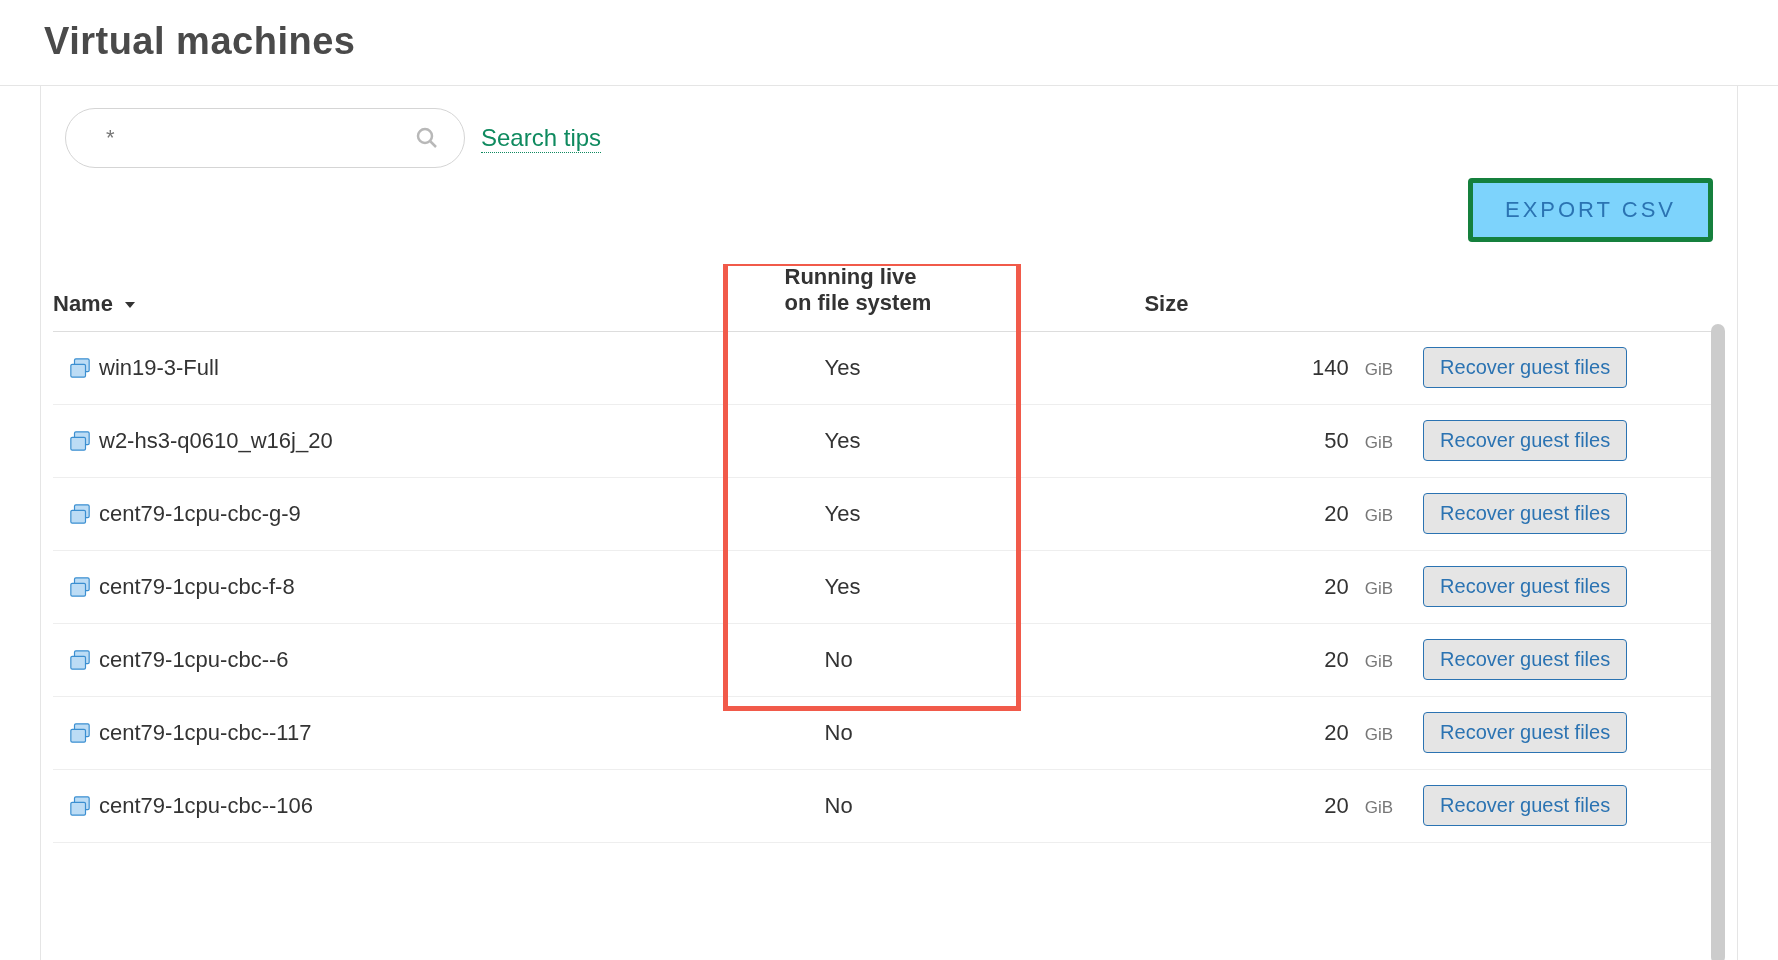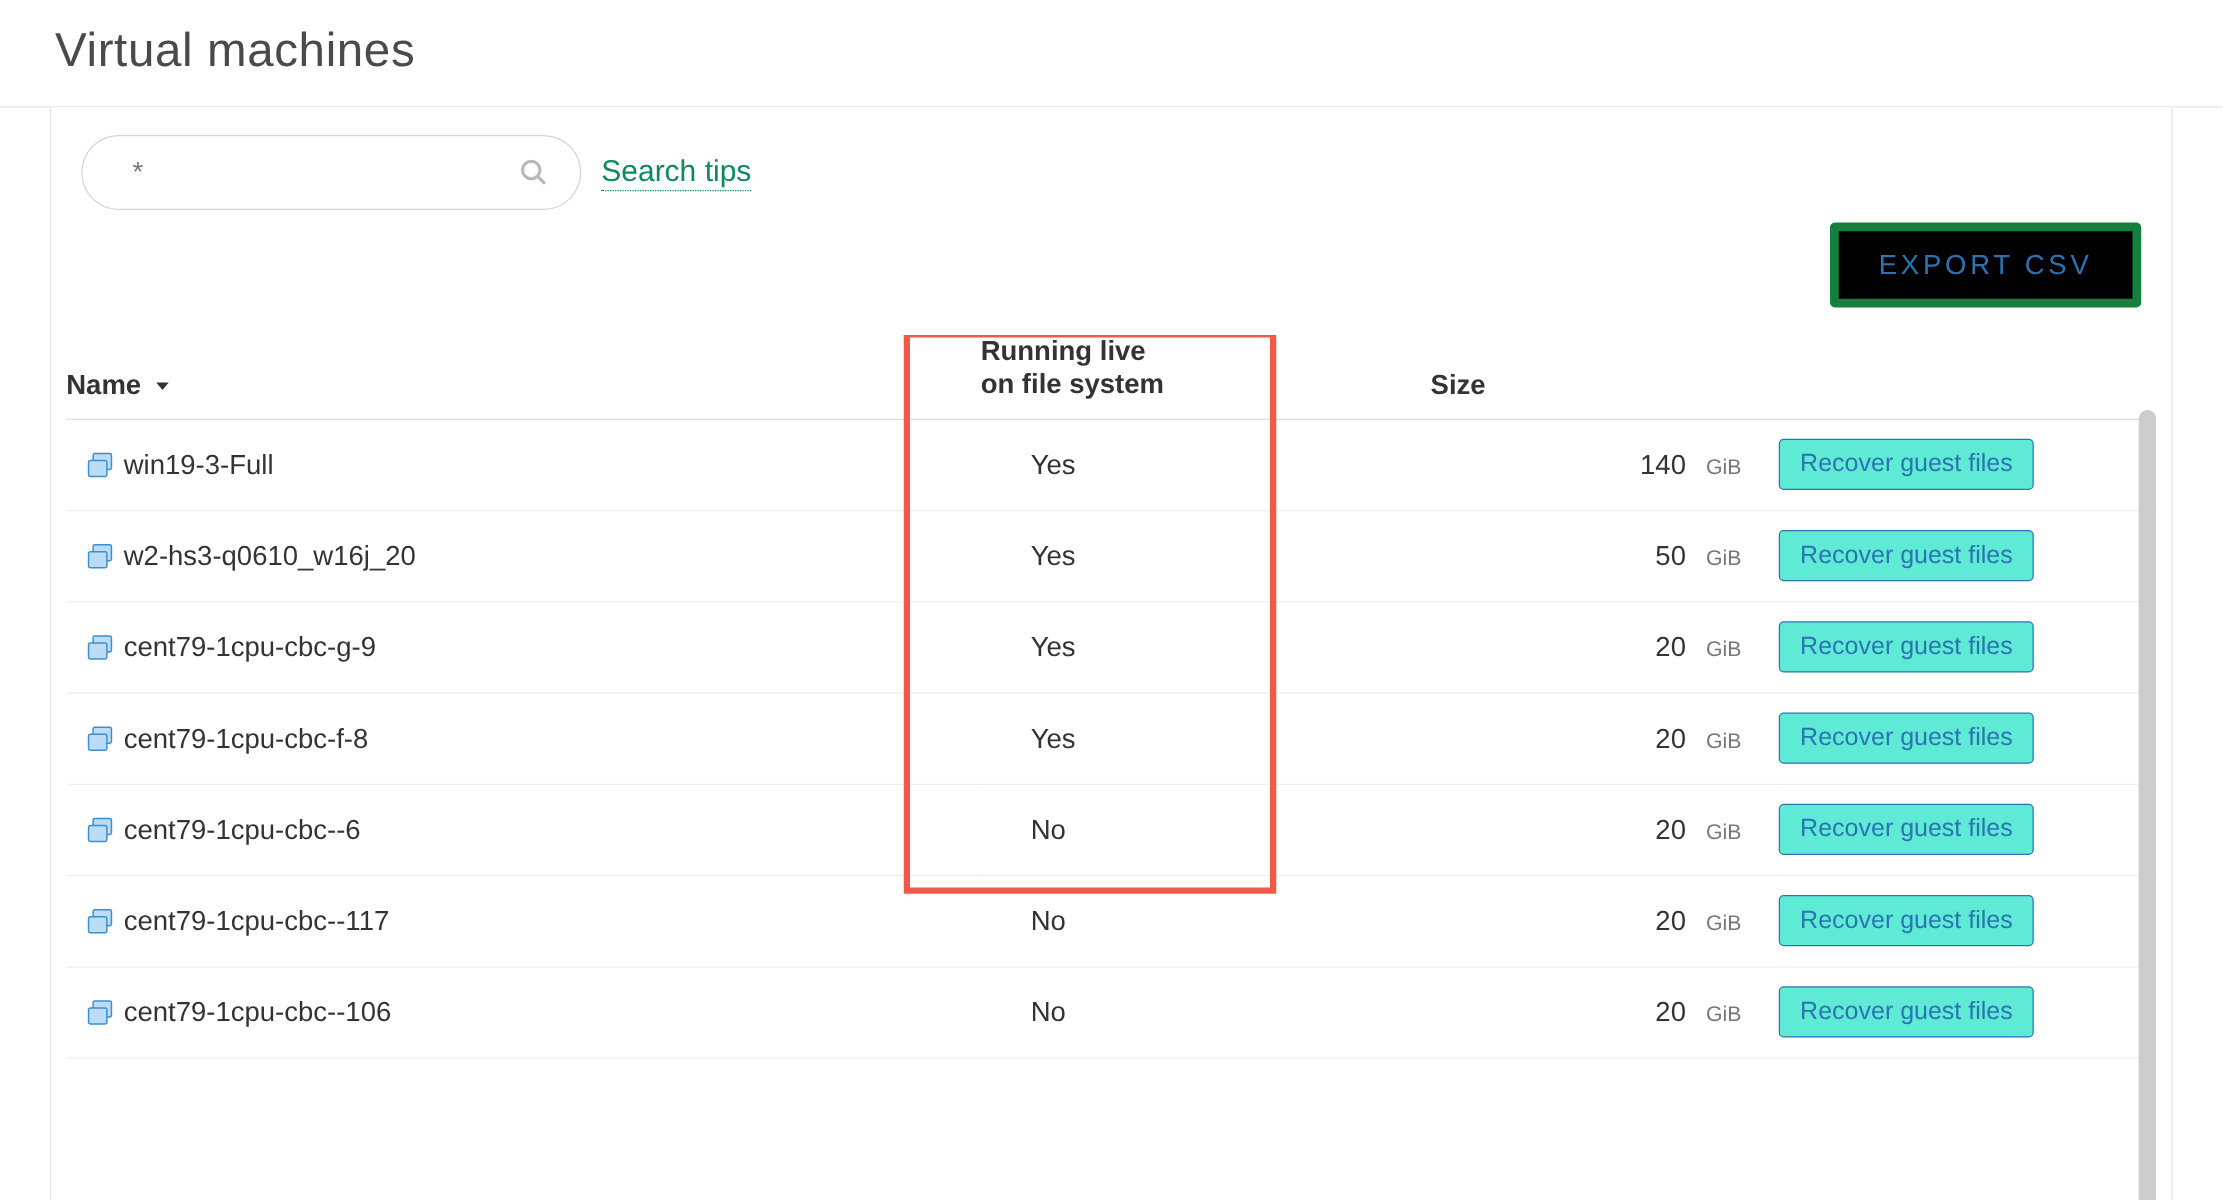--- a/index.html
+++ b/index.html
@@ -10,21 +10,21 @@
   width: 1778px;
   height: 960px;
   overflow: hidden;
 }
 .page-header {
   padding: 20px 0 22px 44px;
   border-bottom: 1px solid #e5e5e5;
 }
 .page-title {
   font-size: 38px;
-  font-weight: 400;
+  font-weight: 700;
   color: #4a4a4a;
   letter-spacing: 0.5px;
 }
 .content-panel {
   margin: 0 40px;
   border: 1px solid #e5e5e5;
   border-top: none;
   background: #fff;
   padding-bottom: 0;
 }
@@ -62,22 +62,22 @@
   color: #0f8a5f;
   border-bottom: 1px dotted #0f8a5f;
   cursor: pointer;
 }
 .export-row {
   display: flex;
   justify-content: flex-end;
   padding: 10px 24px 0 24px;
 }
 .export-btn {
-  border: 7px solid #15803d;
-  background: #000000;
+  border: 5px solid #15803d;
+  background: #7dd3fc;
   color: #2b73b2;
   font-size: 22px;
   letter-spacing: 3px;
   font-weight: 500;
   padding: 14px 32px;
   border-radius: 4px;
   cursor: pointer;
 }
 .table-wrap {
   position: relative;
@@ -131,21 +131,21 @@
   margin-right: 8px;
 }
 .vm-icon svg { display: block; }
 .vm-name { vertical-align: middle; }
 td.cell-running { text-align: left; padding-left: 40px; }
 td.cell-size { text-align: right; padding-right: 30px; }
 .size-unit { font-size: 17px; color: #777; margin-left: 16px; }
 td.cell-action { text-align: left; }
 .recover-btn {
   border: 1px solid #2b73b2;
-  background: #5eead4;
+  background: #e5e5e5;
   color: #2b73b2;
   font-size: 20px;
   padding: 8px 16px;
   border-radius: 4px;
   cursor: pointer;
   white-space: nowrap;
 }
 
 .highlight-box {
   position: absolute;

